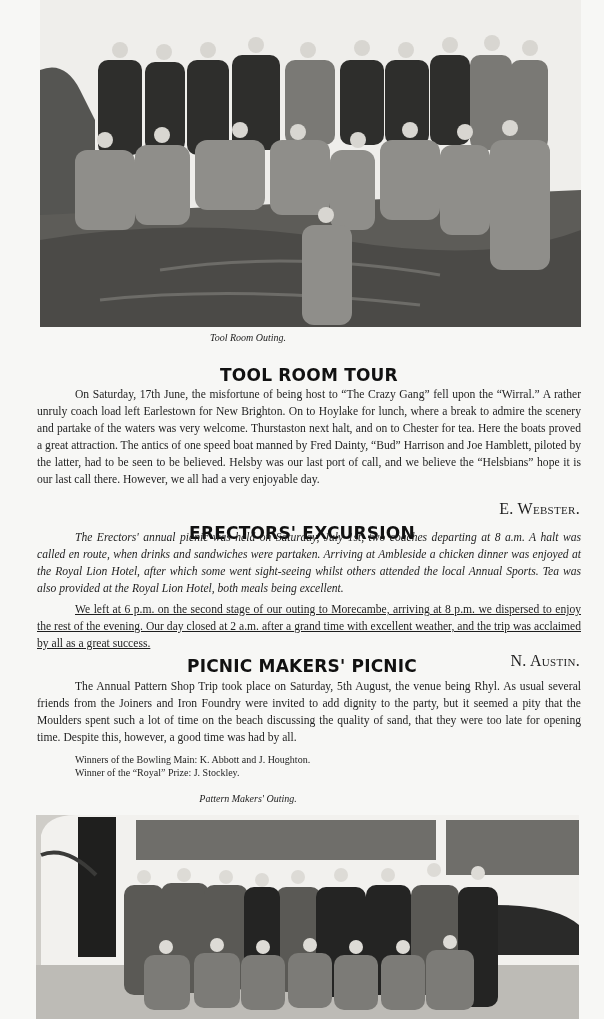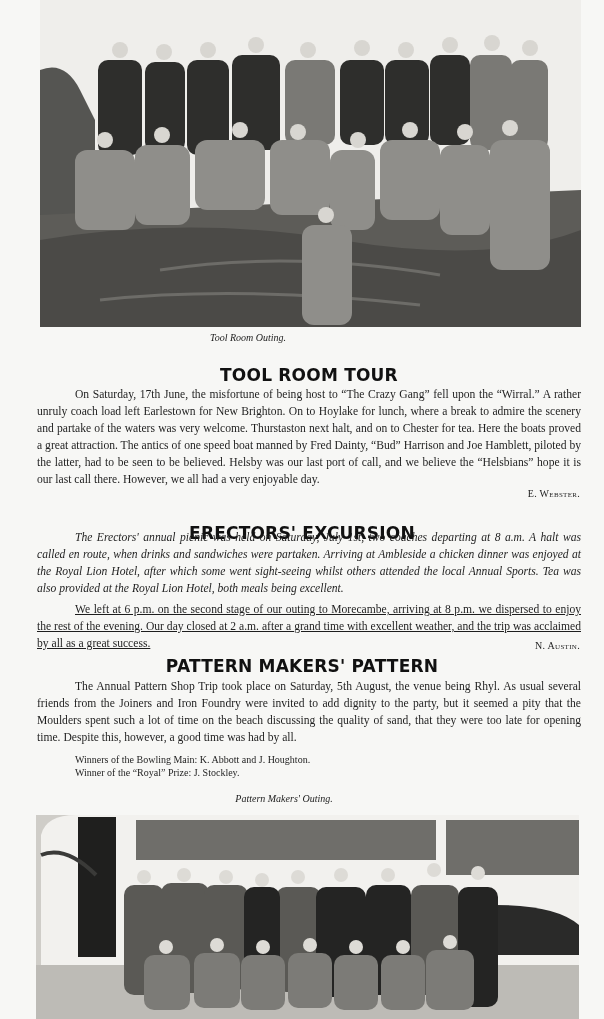--- a/index.html
+++ b/index.html
@@ -17,21 +17,21 @@
   }
   .photo svg { display: block; width: 100%; height: 100%; }
   #photo-top { left: 40px; top: 0px; width: 541px; height: 327px; }
   #photo-bottom { left: 36px; top: 815px; width: 543px; height: 204px; }
 
   .caption {
     position: absolute; left: 0; width: 496px; text-align: center;
     font-style: italic; font-size: 10px; color: #222;
   }
   #caption-top { top: 332px; }
-  #caption-bottom { top: 793px; padding-left: 36px; }
+  #caption-bottom { top: 793px; }
 
   .heading {
     position: absolute; left: 0; width: 604px; text-align: center;
     font-family: "DejaVu Sans", "Liberation Sans", sans-serif;
     font-weight: bold; font-size: 17px; letter-spacing: 0.2px; color: #111;
   }
   #h1 { top: 365px; padding-left: 7px; }
   #h2 { top: 523px; }
   #h3 { top: 656px; }
 
@@ -41,22 +41,22 @@
     text-align: justify; text-align-last: left;
     color: #1e1e1e;
   }
   .para .indent { display: inline-block; width: 38px; }
   #p1 { top: 386px; }
   #p2 { top: 529px; font-style: italic; }
   #p3 { top: 601px; text-decoration: underline; }
   #p4 { top: 678px; }
 
   .sig {
-    position: absolute; right: 24px; font-size: 10px; color: #1e1e1e;
-    font-variant: small-caps; letter-spacing: 0.3px;
+    position: absolute; right: 24px; font-size: 16px; color: #1e1e1e;
+    font-variant: small-caps; letter-spacing: 0.3px; margin-top: 12px;
   }
   #sig1 { top: 488px; }
   #sig2 { top: 640px; }
 
   .line {
     position: absolute; left: 75px; font-size: 10px; color: #1e1e1e;
   }
   #w1 { top: 754px; }
   #w2 { top: 767px; }
 </style>
@@ -125,21 +125,21 @@
 
 <div class="heading" id="h1">TOOL ROOM TOUR</div>
 <div class="para" id="p1"><span class="indent"></span><span>On Saturday, 17th June, the misfortune of being host to “The Crazy Gang” fell upon the “Wirral.”  A rather unruly coach load left Earlestown for New Brighton.  On to Hoylake for lunch, where a break to admire the scenery and partake of the waters was very welcome.  Thurstaston next halt, and on to Chester for tea.  Here the boats proved a great attraction.  The antics of one speed boat manned by Fred Dainty, “Bud” Harrison and Joe Hamblett, piloted by the latter, had to be seen to be believed.  Helsby was our last port of call, and we believe the “Helsbians” hope it is our last call there. However, we all had a very enjoyable day.</span></div>
 <div class="sig" id="sig1">E. Webster.</div>
 
 <div class="heading" id="h2">ERECTORS' EXCURSION</div>
 <div class="para" id="p2"><span class="indent"></span><span>The Erectors' annual picnic was held on Saturday, July 1st, two coaches departing at 8 a.m.  A halt was called en route, when drinks and sandwiches were partaken. Arriving at Ambleside a chicken dinner was enjoyed at the Royal Lion Hotel, after which some went sight-seeing whilst others attended the local Annual Sports.  Tea was also provided at the Royal Lion Hotel, both meals being excellent.</span></div>
 <div class="para" id="p3"><span class="indent"></span><span>We left at 6 p.m. on the second stage of our outing to Morecambe, arriving at 8 p.m. we dispersed to enjoy the rest of the evening.  Our day closed at 2 a.m. after a grand time with excellent weather, and the trip was acclaimed by all as a great success.</span></div>
 <div class="sig" id="sig2">N. Austin.</div>
 
-<div class="heading" id="h3">PATTERN MAKERS' PATTERN</div>
+<div class="heading" id="h3">PICNIC MAKERS' PICNIC</div>
 <div class="para" id="p4"><span class="indent"></span><span>The Annual Pattern Shop Trip took place on Saturday, 5th August, the venue being Rhyl.  As usual several friends from the Joiners and Iron Foundry were invited to add dignity to the party, but it seemed a pity that the Moulders spent such a lot of time on the beach discussing the quality of sand, that they were too late for opening time.  Despite this, however, a good time was had by all.</span></div>
 <div class="line" id="w1">Winners of the Bowling Main: K. Abbott and J. Houghton.</div>
 <div class="line" id="w2">Winner of the “Royal” Prize: J. Stockley.</div>
 
 <div class="caption" id="caption-bottom">Pattern Makers' Outing.</div>
 
 <div class="photo" id="photo-bottom">
   <svg viewBox="0 0 543 204" preserveAspectRatio="none">
     <rect x="0" y="0" width="543" height="204" fill="#cfcdc8"></rect>
     <path d="M5 20 Q10 0 40 0 L543 0 L543 150 L5 150 Z" fill="#f2f1ee"></path>

